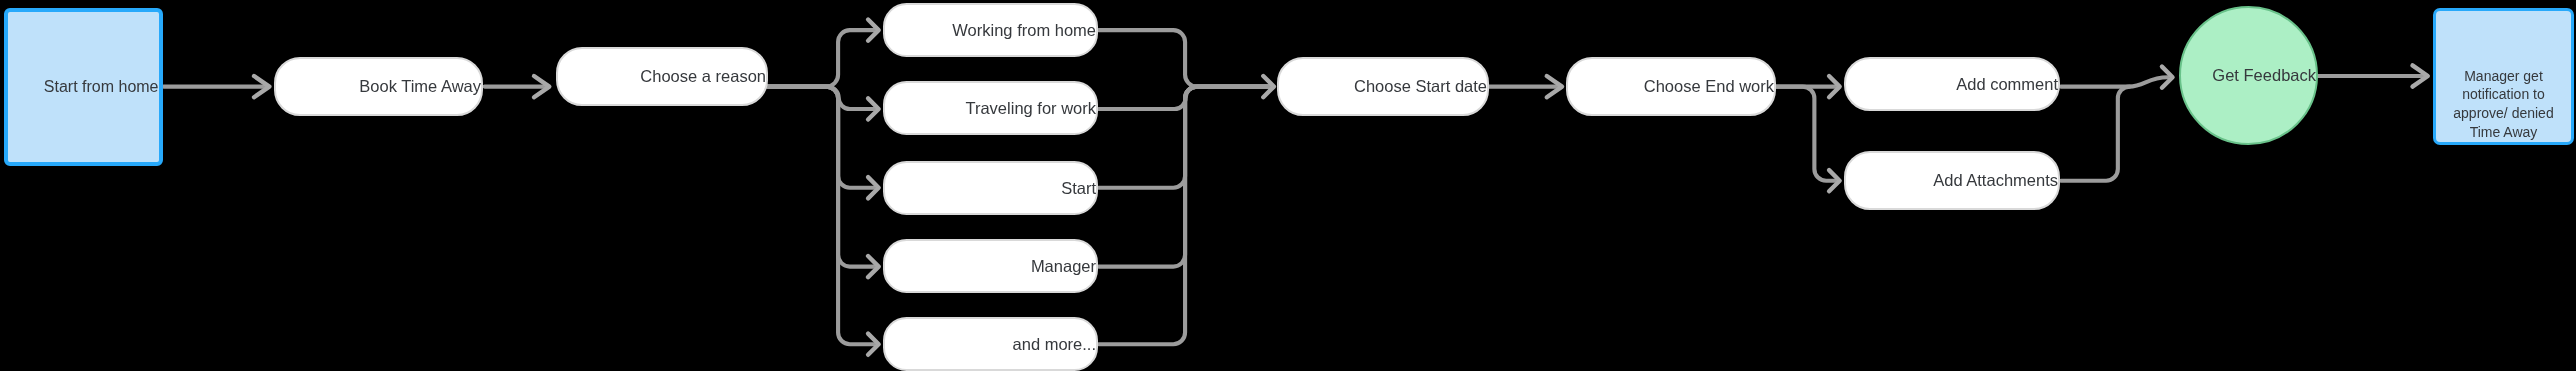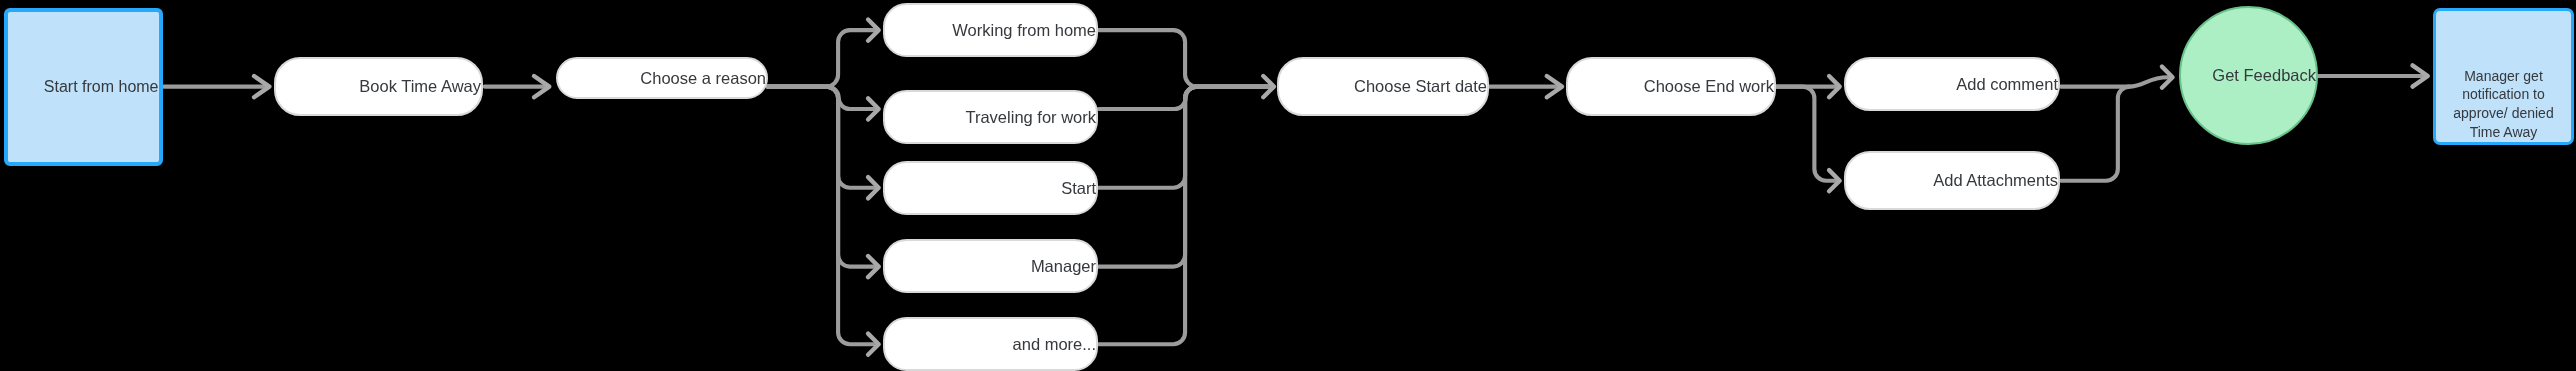--- a/index.html
+++ b/index.html
@@ -12,28 +12,28 @@
         text-align:center;background:#ffffff;border:2.9px solid #d9d9d9;border-radius:26px;
         font-size:16.5px;line-height:1.25;}
   .node .lbl{pointer-events:none;}
   
   .start{left:3.5px;top:8.2px;width:159px;height:158px;background:#bfe1fa;border:4.1px solid #27a9fb;
          border-radius:5.9px;font-size:16px;}
   .manager{left:2433px;top:7.6px;width:141px;height:137px;background:#bfe1fa;border:3.5px solid #27a9fb;
            border-radius:7px;font-size:14px;line-height:1.34;flex-direction:column;}
   
   .book{left:274px;top:57px;width:209px;height:59px;}
-  .reason{left:556px;top:57px;width:212px;height:42px;}
+  .reason{left:556px;top:47px;width:212px;height:59px;}
   .cstart{left:1277px;top:57px;width:212px;height:59px;}
   .cend{left:1566px;top:57px;width:210px;height:59px;}
   .acomment{left:1844px;top:57px;width:216px;height:54px;}
   .aattach{left:1844px;top:151px;width:216px;height:59px;}
   
   .opt{left:883px;width:215px;height:54px;border-radius:23.5px;}
-  .opt1{top:2.9px}.opt2{top:90px}.opt3{top:161px}.opt4{top:239px}.opt5{top:317px}
+  .opt1{top:2.9px}.opt2{top:81px}.opt3{top:161px}.opt4{top:239px}.opt5{top:317px}
   
   .feedback{left:2179px;top:5.9px;width:139px;height:139px;border-radius:50%;
             background:#acefc5;border:2.9px solid #69c28a;}
 </style>
 </head>
 <body>
 
 <div class="stage">
 
   <svg class="edges" viewBox="0 0 4380 632">

